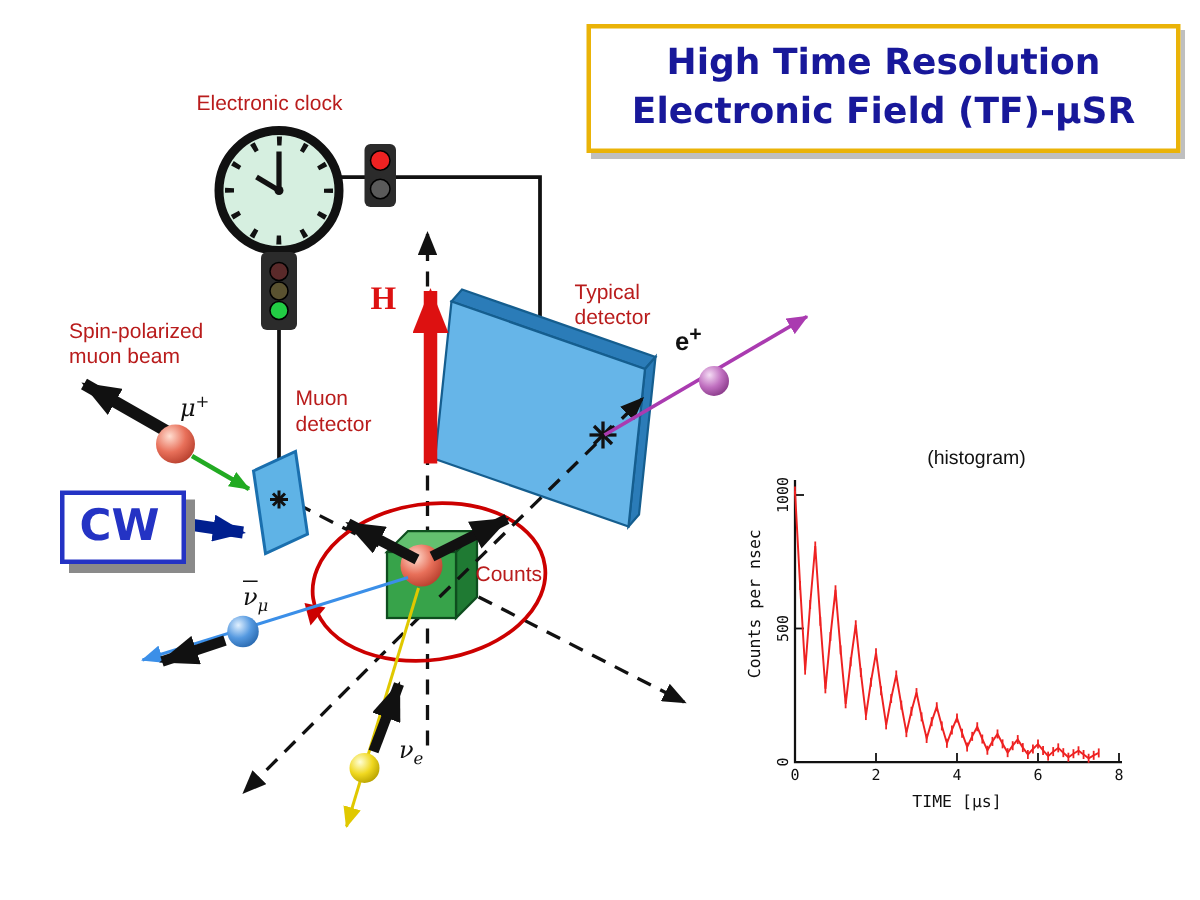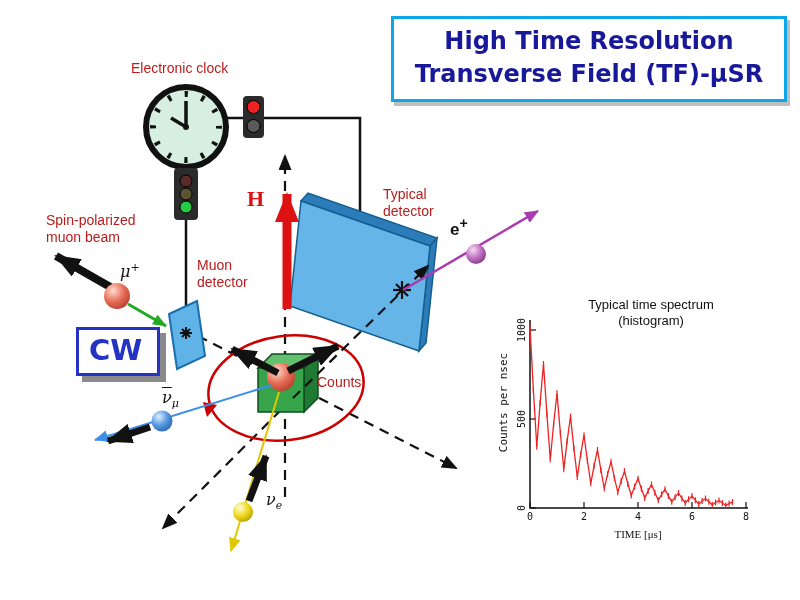--- a/index.html
+++ b/index.html
@@ -7,33 +7,33 @@
           font-family:"Liberation Sans",sans-serif;}
   svg.overlay{position:absolute;left:0;top:0;}
   .lbl{position:absolute;font:14px "Liberation Sans",sans-serif;color:#b91c1c;
        white-space:nowrap;line-height:17px;}
   .particle{font:italic 16px "DejaVu Serif",serif;color:#111;}
   .particle sup{font-size:11px;}
   .particle sub{font-size:11px;font-style:italic;}
   .ovl{text-decoration:overline;}
   .eplus{font:bold 17px "Liberation Sans",sans-serif;color:#111;}
   #title-box{position:absolute;left:391px;top:16px;width:390px;background:#fff;
-      border:3px solid #0ea5e9;box-shadow:3px 4px 0 #bfbfbf;text-align:center;
+      border:3px solid #eab308;box-shadow:3px 4px 0 #bfbfbf;text-align:center;
       padding:6px 0 8px 0;color:#18189a;font:bold 24px "DejaVu Sans",sans-serif;line-height:33px;}
   #cw-box{position:absolute;left:40px;top:327px;width:62px;background:#fff;
       border:3px solid #2433c4;box-shadow:6px 6px 0 #8a8a8a;padding:4px 6px 6px 10px;
-      color:#2433c4;font:bold 29px "DejaVu Sans",sans-serif;line-height:33px;margin-left:36px;}
+      color:#2433c4;font:bold 29px "DejaVu Sans",sans-serif;line-height:33px;}
   #h-label{position:absolute;left:247px;top:186px;color:#dd1111;
       font:bold 22px "Liberation Serif",serif;}
   .chart-text{position:absolute;font:11px "DejaVu Sans Mono",monospace;color:#111;text-align:center;}
   #chart-title{position:absolute;left:556px;top:297px;width:190px;text-align:center;
       font:13px "Liberation Sans",sans-serif;color:#111;line-height:16px;}
   #chart-ylabel{position:absolute;left:433px;top:396px;width:140px;text-align:center;
       font:11px "DejaVu Sans Mono",monospace;color:#111;transform:rotate(-90deg);}
-  #chart-xlabel{left:530px;top:528px;width:216px;font-family:Liberation Serif, serif;}
+  #chart-xlabel{left:530px;top:528px;width:216px;}
   .tick{font:10px "DejaVu Sans Mono",monospace;fill:#111;}
 </style>
 </head>
 <body>
 
 <div id="canvas">
 
 <svg class="overlay" width="800" height="600" viewBox="0 0 800 600">
   <defs>
     <radialGradient id="g-salmon" cx="35%" cy="30%" r="75%">
@@ -254,21 +254,21 @@
       <line x1="239" y1="217.524" x2="239" y2="223.524" stroke="#ee2222" stroke-width="1.2"></line>
       <line x1="242.375" y1="220.016" x2="242.375" y2="226.016" stroke="#ee2222" stroke-width="1.2"></line>
       <line x1="245.75" y1="222.508" x2="245.75" y2="228.508" stroke="#ee2222" stroke-width="1.2"></line>
       <line x1="249.125" y1="220.55" x2="249.125" y2="226.55" stroke="#ee2222" stroke-width="1.2"></line>
       <line x1="252.5" y1="218.948" x2="252.5" y2="224.948" stroke="#ee2222" stroke-width="1.2"></line>
       <polyline points="50.0,47.3 53.4,110.3 56.8,166.8 60.1,123.0 63.5,84.0 66.9,134.2 70.3,179.2 73.6,144.3 77.0,113.2 80.4,153.2 83.8,189.2 87.1,161.3 90.5,136.5 93.9,168.4 97.3,197.0 100.6,174.8 104.0,155.2 107.4,180.5 110.8,203.3 114.1,185.6 117.5,170.0 120.9,190.1 124.3,208.4 127.6,194.2 131.0,181.7 134.4,197.9 137.8,212.3 141.1,201.1 144.5,191.2 147.9,204.0 151.3,215.5 154.6,206.6 158.0,198.6 161.4,208.8 164.8,218.0 168.1,210.9 171.5,204.5 174.9,212.7 178.3,220.2 181.6,214.3 185.0,209.3 188.4,215.9 191.8,221.8 195.1,217.1 198.5,213.0 201.9,218.4 205.3,223.0 208.6,219.3 212.0,216.1 215.4,220.3 218.8,224.1 222.1,221.1 225.5,218.6 228.9,221.8 232.3,224.8 235.6,222.5 239.0,220.5 242.4,223.0 245.8,225.5 249.1,223.6 252.5,221.9" fill="none" stroke="#ee2222" stroke-width="1.3"></polyline>
     </svg>
 
 <div id="title-box">
   <div>High Time Resolution</div>
-  <div>Transverse Field (TF)-μSR</div>
+  <div>Electronic Field (TF)-μSR</div>
 </div>
 
 <div class="lbl" style="left:131px;top:60px">Electronic clock</div>
 
 <div class="lbl" style="left:46px;top:212px">
   <div>Spin-polarized</div>
   <div>muon beam</div>
 </div>
 
 <div class="lbl particle" style="left:120px;top:261px">
@@ -299,19 +299,18 @@
 
 <div class="lbl particle" style="left:162px;top:388px">
   <span class="ovl">ν</span><sub>μ</sub>
 </div>
 
 <div class="lbl particle" style="left:266px;top:490px">
   <span>ν</span><sub>e</sub>
 </div>
 
 <div id="chart-title">
-  <div>Typical time spectrum</div>
   <div>(histogram)</div>
 </div>
 <div id="chart-ylabel">Counts per nsec</div>
 <div id="chart-xlabel" class="chart-text">TIME [μs]</div>
 
 </div>
 
 </body></html>

